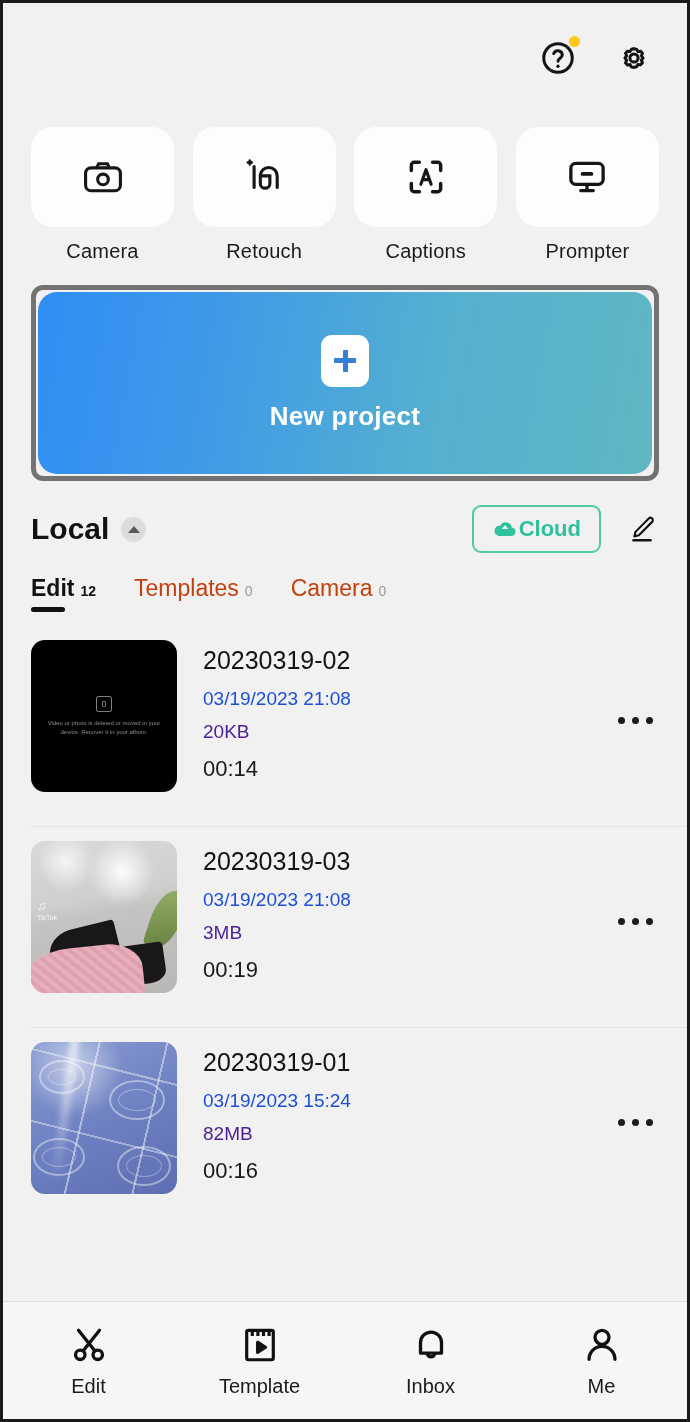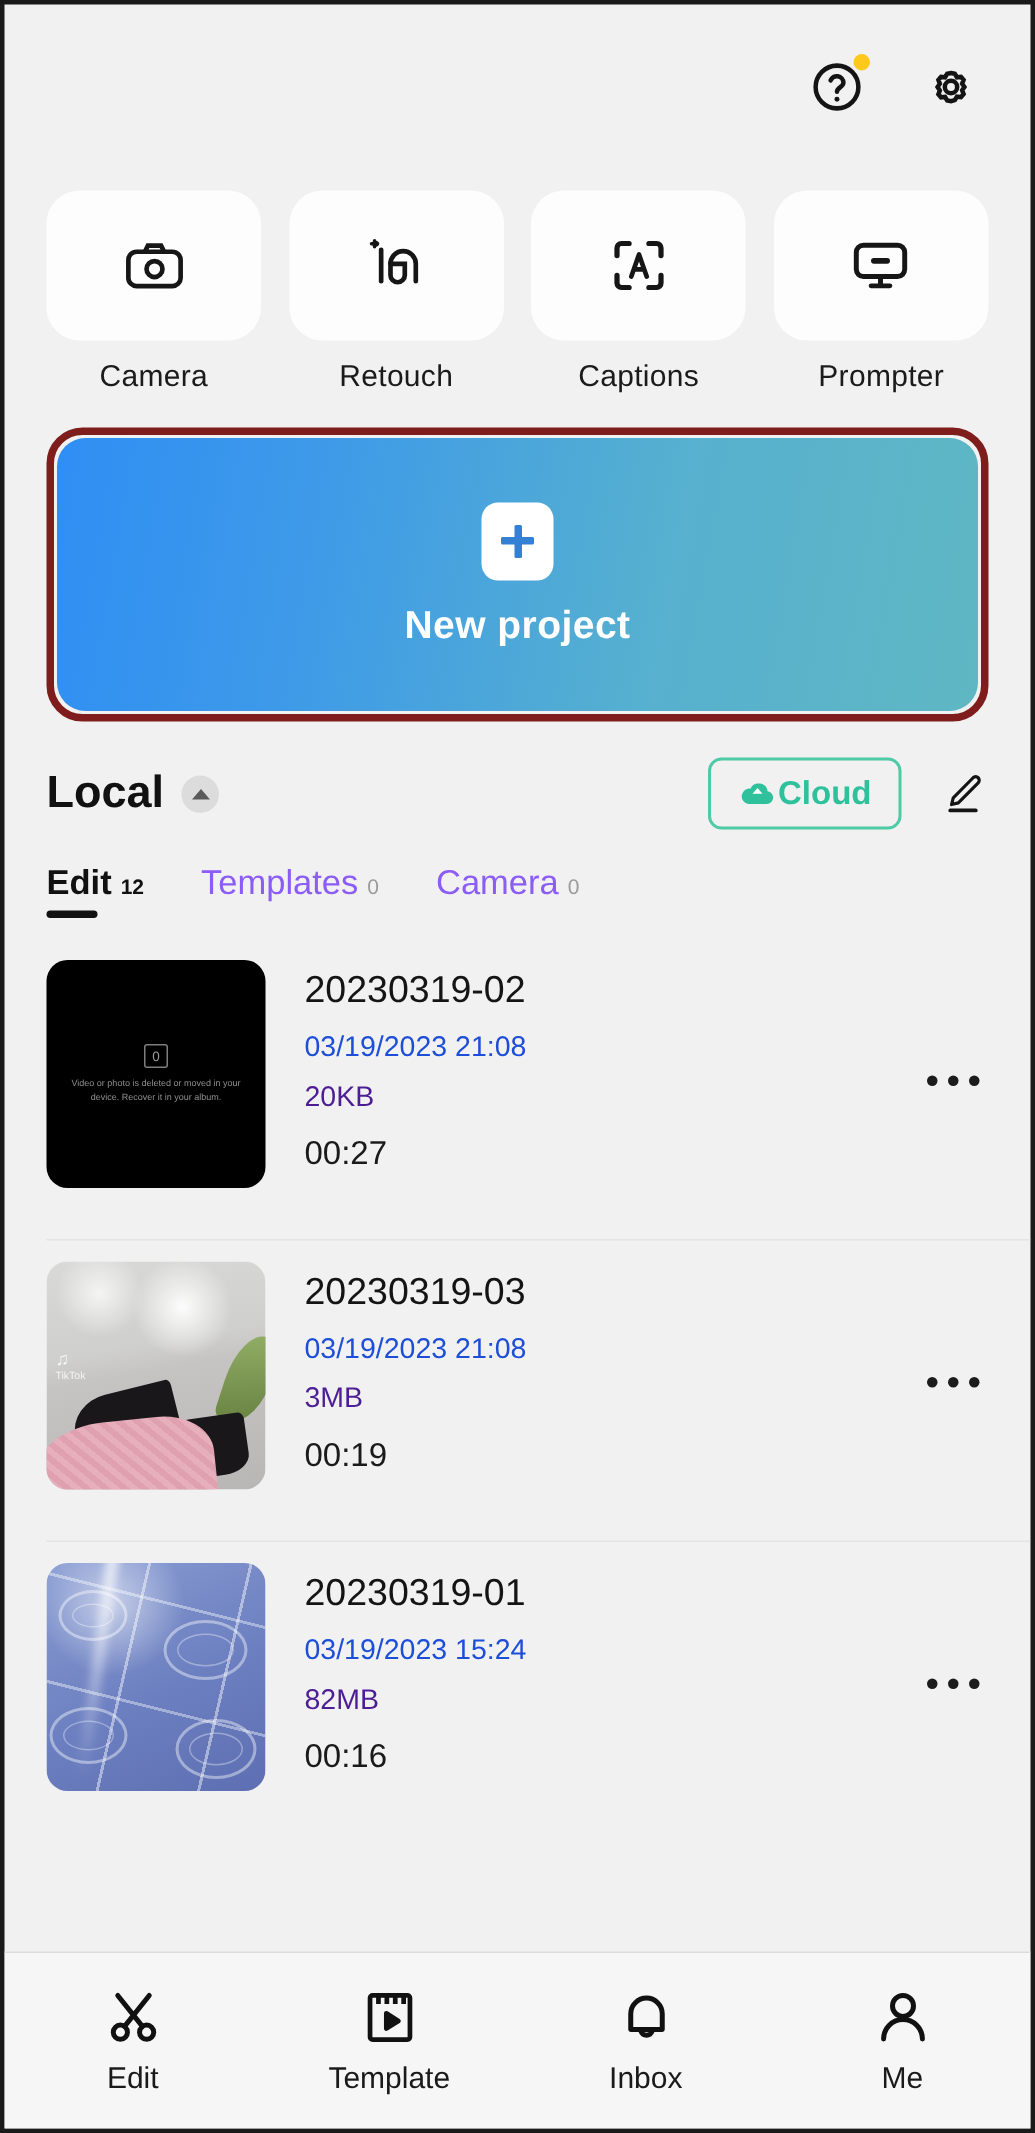--- a/index.html
+++ b/index.html
@@ -58,22 +58,22 @@
   .quick-label {
     margin-top: 13px;
     font-size: 20px;
     color: #1b1b1b;
     letter-spacing: .2px;
   }
 
   
   .banner-wrap {
     margin: 22px 28px 0 28px;
-    border: 5px solid #7f1d1d;
-    border-radius: 24px;
+    border: 5px solid #737373;
+    border-radius: 12px;
     padding: 2px;
     flex: none;
   }
   .banner {
     height: 182px;
     border-radius: 19px;
     background: linear-gradient(100deg, #2f8ef4 0%, #3e9ae8 28%, #56b0cf 65%, #5fb7c3 100%);
     display: flex;
     flex-direction: column;
     align-items: center;
@@ -132,21 +132,21 @@
 
   
   .tabs {
     display: flex;
     align-items: flex-end;
     gap: 38px;
     padding: 22px 28px 0 28px;
     flex: none;
   }
   .tab { position: relative; padding-bottom: 14px; display: flex; align-items: baseline; gap: 6px; }
-  .tab .t-label { font-size: 23px; color: #8b5cf6; }
+  .tab .t-label { font-size: 23px; color: #c2410c; }
   .tab .t-count { font-size: 14px; color: #9b9b9b; }
   .tab.active .t-label { color: #111; font-weight: bold; }
   .tab.active .t-count { color: #111; font-weight: bold; }
   .tab.active::after {
     content: "";
     position: absolute;
     left: 0; bottom: 4px;
     width: 34px; height: 5px;
     background: #111;
     border-radius: 3px;
@@ -420,21 +420,21 @@
 
     <div class="list-item">
       <div class="thumb thumb-missing">
         <div class="missing-icon">0</div>
         <div class="missing-text">Video or photo is deleted or moved in your device. Recover it in your album.</div>
       </div>
       <div class="meta">
         <div class="meta-title">20230319-02</div>
         <div class="meta-sub">03/19/2023 21:08</div>
         <div class="meta-size">20KB</div>
-        <div class="meta-dur">00:27</div>
+        <div class="meta-dur">00:14</div>
       </div>
       <div class="more-btn">
         <i></i>
           <i></i>
           <i></i>
       </div>
     </div>
     <div class="divider"></div>
 
     <div class="list-item">

